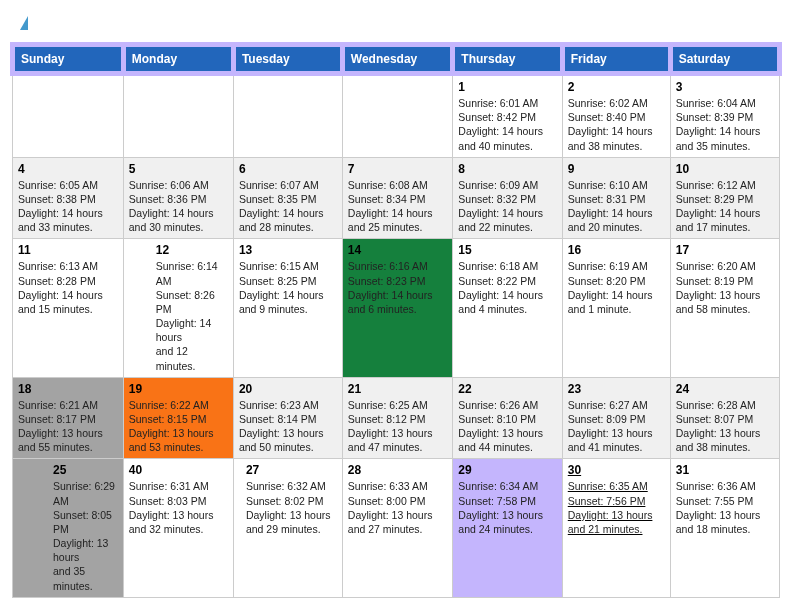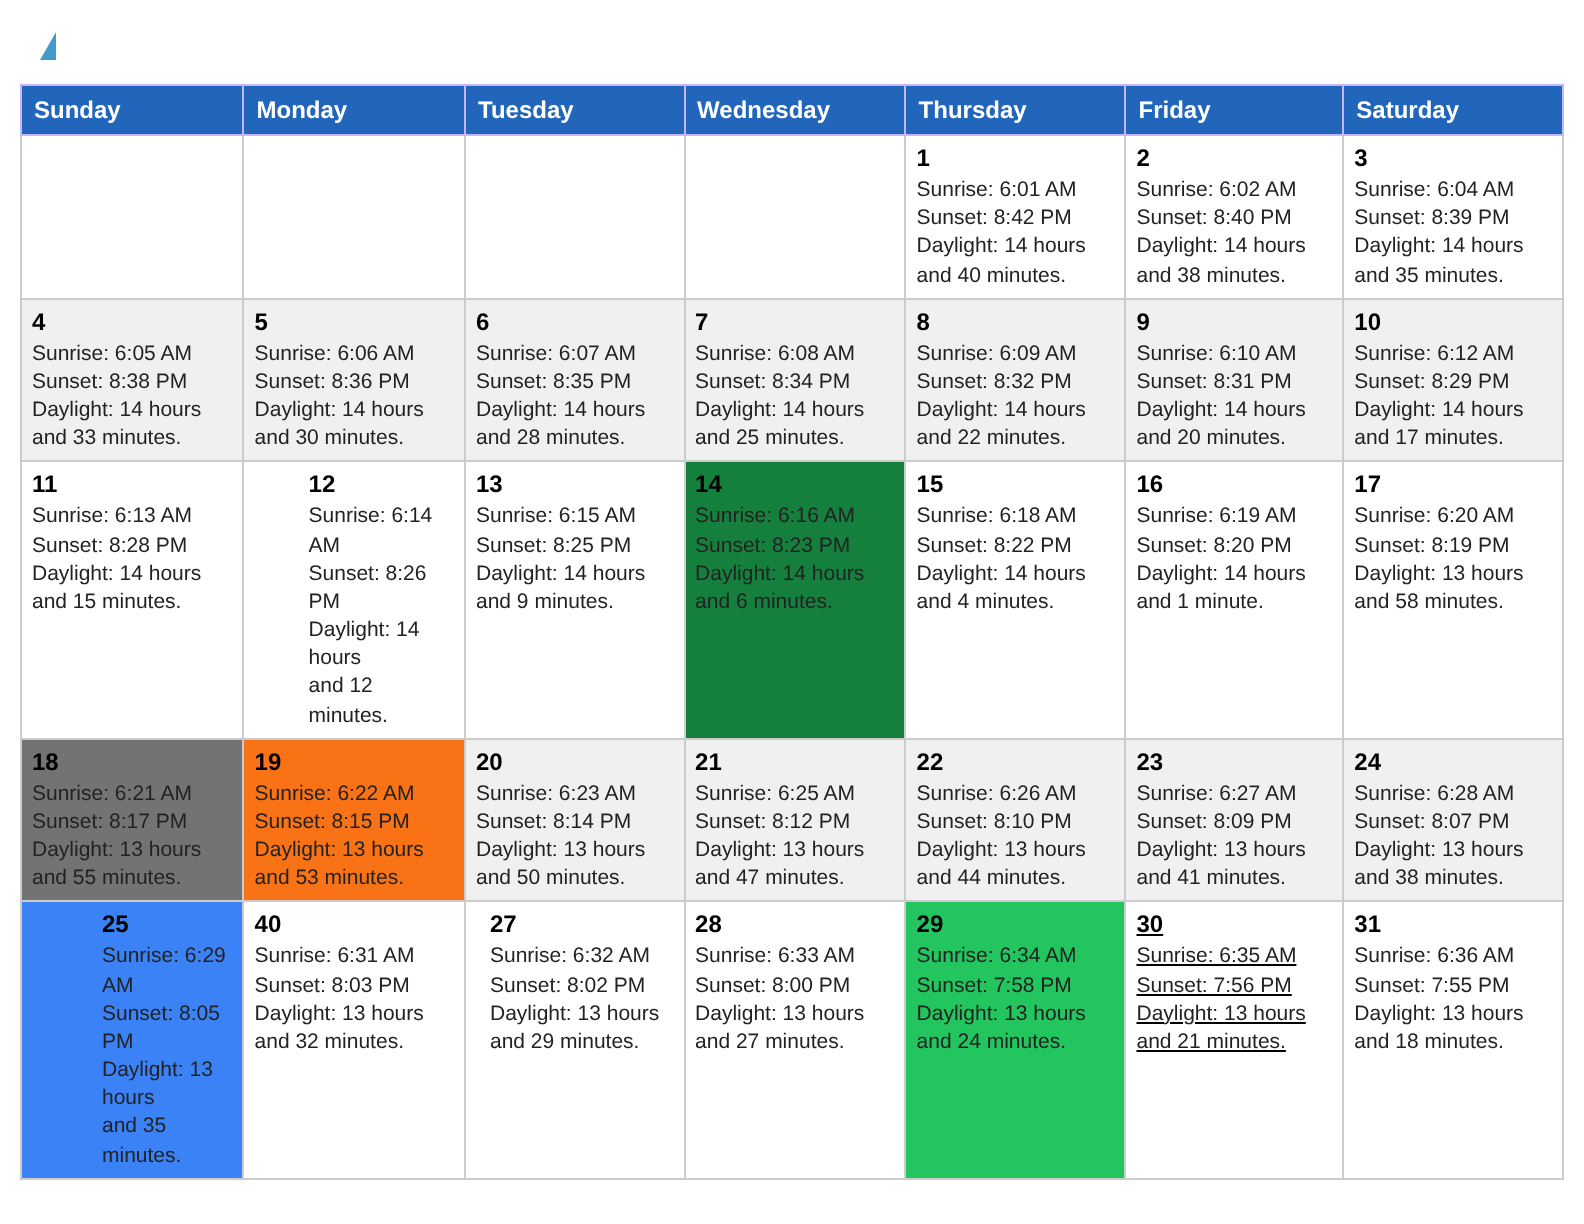--- a/index.html
+++ b/index.html
@@ -50,21 +50,21 @@
       width: 100%;
       border-collapse: collapse;
       font-size: 11px;
     }
     .calendar th {
       background-color: #2266bb;
       color: #fff;
       text-align: left;
       padding: 5px 6px;
       font-size: 12px;
-      border: 1px solid #c4b5fd;
+      border: 5px solid #c4b5fd;
     }
     .calendar td {
       border: 1px solid #ccc;
       vertical-align: top;
       padding: 4px 5px;
       width: 113px;
       min-height: 80px;
       background: #fff;
     }
     .calendar tr:nth-child(even) td {
@@ -189,21 +189,21 @@
         <td style="background: rgb(255, 255, 255);">
           <span class="day-number">16</span>
           <div class="day-info">Sunrise: 6:19 AM<br>Sunset: 8:20 PM<br>Daylight: 14 hours<br>and 1 minute.</div>
         </td>
         <td style="background: rgb(255, 255, 255); border-radius: 18px;">
           <span class="day-number">17</span>
           <div class="day-info">Sunrise: 6:20 AM<br>Sunset: 8:19 PM<br>Daylight: 13 hours<br>and 58 minutes.</div>
         </td>
       </tr>
       <tr>
-        <td style="background: #737373; margin-left: 31px;">
+        <td style="background: #a3a3a3; margin-left: 31px;">
           <span class="day-number">18</span>
           <div class="day-info">Sunrise: 6:21 AM<br>Sunset: 8:17 PM<br>Daylight: 13 hours<br>and 55 minutes.</div>
         </td>
         <td style="background: #f97316; margin-left: 11px;">
           <span class="day-number">19</span>
           <div class="day-info">Sunrise: 6:22 AM<br>Sunset: 8:15 PM<br>Daylight: 13 hours<br>and 53 minutes.</div>
         </td>
         <td style="background: rgb(240, 240, 240);">
           <span class="day-number">20</span>
           <div class="day-info">Sunrise: 6:23 AM<br>Sunset: 8:14 PM<br>Daylight: 13 hours<br>and 50 minutes.</div>
@@ -219,37 +219,37 @@
         <td style="background: rgb(240, 240, 240);">
           <span class="day-number">23</span>
           <div class="day-info">Sunrise: 6:27 AM<br>Sunset: 8:09 PM<br>Daylight: 13 hours<br>and 41 minutes.</div>
         </td>
         <td style="background: rgb(240, 240, 240);">
           <span class="day-number">24</span>
           <div class="day-info">Sunrise: 6:28 AM<br>Sunset: 8:07 PM<br>Daylight: 13 hours<br>and 38 minutes.</div>
         </td>
       </tr>
       <tr>
-        <td style="background: #3b82f6; padding-left: 40px;">
+        <td style="background: #a3a3a3; padding-left: 40px;">
           <span class="day-number">25</span>
           <div class="day-info">Sunrise: 6:29 AM<br>Sunset: 8:05 PM<br>Daylight: 13 hours<br>and 35 minutes.</div>
         </td>
         <td style="background: rgb(255, 255, 255);">
           <span class="day-number">40</span>
           <div class="day-info">Sunrise: 6:31 AM<br>Sunset: 8:03 PM<br>Daylight: 13 hours<br>and 32 minutes.</div>
         </td>
         <td style="background: rgb(255, 255, 255); padding-left: 12px;">
           <span class="day-number">27</span>
           <div class="day-info">Sunrise: 6:32 AM<br>Sunset: 8:02 PM<br>Daylight: 13 hours<br>and 29 minutes.</div>
         </td>
         <td style="background: rgb(255, 255, 255);">
           <span class="day-number">28</span>
           <div class="day-info">Sunrise: 6:33 AM<br>Sunset: 8:00 PM<br>Daylight: 13 hours<br>and 27 minutes.</div>
         </td>
-        <td style="background: #22c55e;">
+        <td style="background: #c4b5fd;">
           <span class="day-number">29</span>
           <div class="day-info">Sunrise: 6:34 AM<br>Sunset: 7:58 PM<br>Daylight: 13 hours<br>and 24 minutes.</div>
         </td>
         <td style="background: rgb(255, 255, 255); text-decoration: underline;">
           <span class="day-number">30</span>
           <div class="day-info">Sunrise: 6:35 AM<br>Sunset: 7:56 PM<br>Daylight: 13 hours<br>and 21 minutes.</div>
         </td>
         <td style="background: rgb(255, 255, 255);">
           <span class="day-number">31</span>
           <div class="day-info">Sunrise: 6:36 AM<br>Sunset: 7:55 PM<br>Daylight: 13 hours<br>and 18 minutes.</div>

